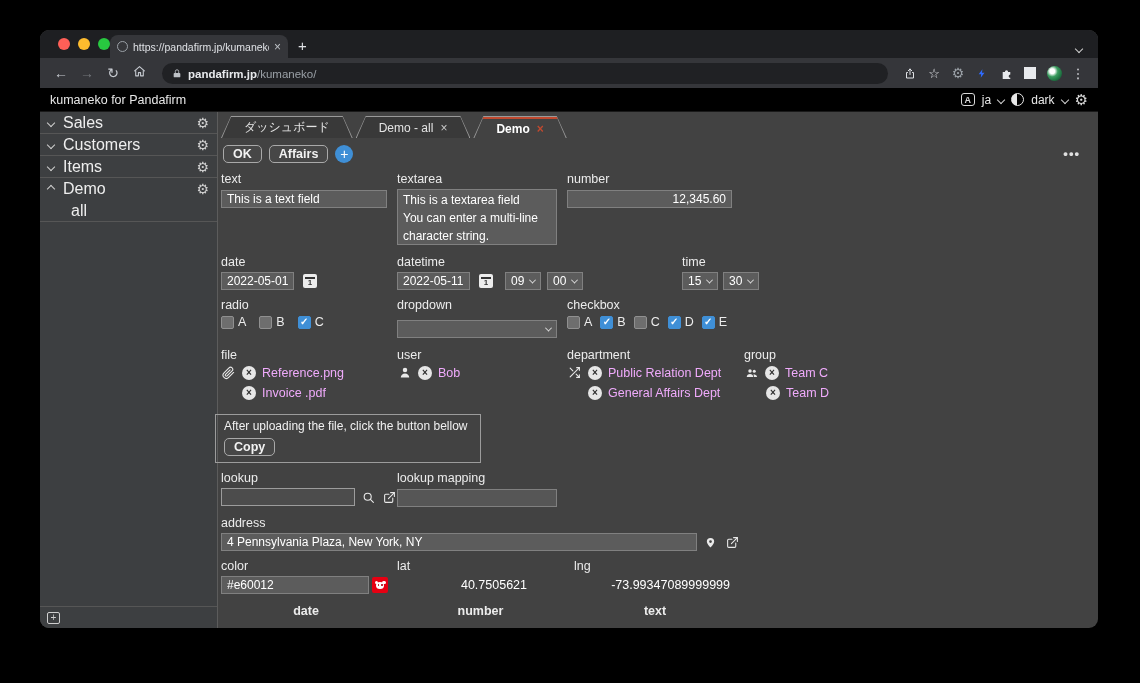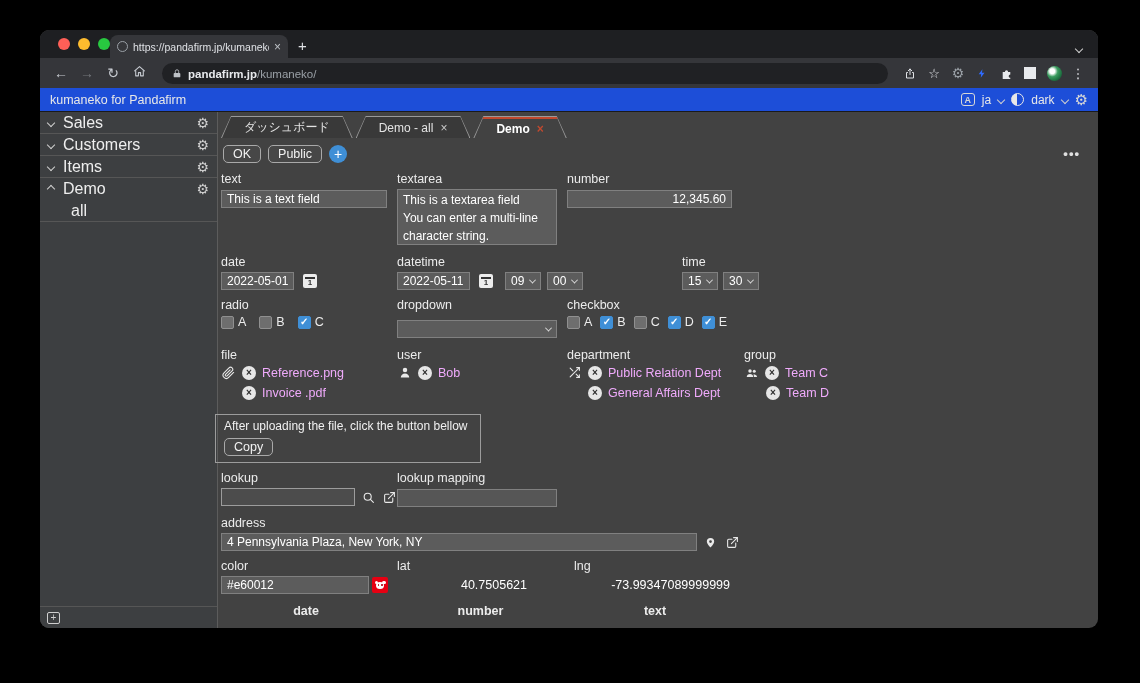--- a/index.html
+++ b/index.html
@@ -30,21 +30,21 @@
   .urlbar { flex:1; height:21px; background:#202124; border-radius:11px; margin:0 8px; display:flex; align-items:center; padding:0 10px; gap:6px; }
   .url-domain { color:#e8eaed; font-size:11.5px; font-weight:bold; }
   .url-path { color:#9aa0a6; font-size:11.5px; }
   .tb-icon { width:20px; height:20px; display:flex; align-items:center; justify-content:center; color:#dfe1e5; font-size:13px; }
   .bolt { color:#2f6bff; font-size:12px; }
   .sq-icon { width:12px; height:12px; border:1.7px solid #e8eaed; background:#e8eaed; }
   .avatar { width:15px; height:15px; border-radius:50%;
     background: radial-gradient(circle at 35% 35%, #fff 18%, #3b9c5f 40%, #1d6e3f 70%, #134d2c 100%); }
 
   
-  .appheader { height:24px; background:#1d4ed8; display:flex; align-items:center; padding:0 10px; flex:0 0 auto; border-bottom:1px solid #1a1a1a; }
+  .appheader { height:24px; background:#000000; display:flex; align-items:center; padding:0 10px; flex:0 0 auto; border-bottom:1px solid #1a1a1a; }
   .app-title { color:#e8e8e8; font-size:12.5px; }
   .ah-right { margin-left:auto; display:flex; align-items:center; gap:7px; }
   .trans-ic { width:14px; height:13px; border:1.4px solid #d7d7d7; border-radius:3px; color:#d7d7d7; font-size:9px; font-weight:bold; display:flex; align-items:center; justify-content:center; }
   .ah-label { color:#e8e8e8; font-size:12px; }
   .contrast { width:13px; height:13px; border-radius:50%; border:1.5px solid #e8e8e8; background:linear-gradient(90deg,#e8e8e8 50%, transparent 50%); }
   .gear { color:#d7d7d7; font-size:15px; line-height:1; }
 
   
   .appbody { flex:1; display:flex; min-height:0; }
   .sidebar { width:178px; background:#3d3f41; border-right:1px solid #5c5c5c; display:flex; flex-direction:column; flex:0 0 auto; }
@@ -62,21 +62,21 @@
   .atabbar { display:flex; align-items:flex-end; height:24px; gap:3px; }
   .atab-wrap { clip-path:polygon(10px 0, calc(100% - 10px) 0, 100% 100%, 0 100%); background:#9a9a9a; padding:1px 1px 0 1px; }
   .atab { clip-path:polygon(9px 0, calc(100% - 9px) 0, 100% 100%, 0 100%); background:#393939; height:21px;
     display:flex; align-items:center; gap:7px; padding:0 22px; font-size:12px; color:#e3e3e3; }
   .atab-wrap.active .atab { background:#424242; border-top:2.5px solid #c0492f; font-weight:bold; color:#fff; }
   .atab-close { font-size:12px; color:#c9c9c9; font-weight:normal; }
   .atab-wrap.active .atab-close { color:#c0492f; font-weight:bold; }
 
   
   .actions { display:flex; align-items:center; gap:7px; margin:7px 0 0 2px; }
-  .btn { background:#474747; border:1px solid #a9a9a9; border-radius:5px; color:#f2f2f2; font-size:12.5px; padding:1px 9px; font-family:inherit; }
+  .btn { background:#474747; border:1px solid #a9a9a9; border-radius:5px; color:#f2f2f2; font-size:12.5px; padding:1px 9px; font-family:inherit;font-weight:bold; }
   .roundbtn { width:18px; height:18px; border-radius:50%; background:#3f8fd6; color:#fff; font-size:14px; display:flex; align-items:center; justify-content:center; line-height:0; border:none; }
   .more { position:absolute; right:18px; top:34px; color:#e0e0e0; font-size:13px; letter-spacing:1px; font-weight:bold; }
 
   
   .form { margin-top:9px; position:relative; width:600px; }
   .frow { display:flex; align-items:flex-start; }
   .col1{width:176px; flex:0 0 auto;} .col2{width:170px; flex:0 0 auto;} .col3{width:177px; flex:0 0 auto;} .col4{flex:0 0 auto;}
   .flabel { color:#ececec; font-size:12.5px; margin-bottom:3px; }
   .inp { background:#5c5c5c; border:1px solid #808080; color:#fff; font-size:12px; height:18px; padding:0 5px; font-family:inherit; }
   .w166{width:166px}.w160{width:160px}.w165{width:165px}.w73{width:73px}.w134{width:134px}.w476{width:476px}.w148{width:148px}
@@ -249,21 +249,21 @@
         <div class="atab-wrap active">
           <div class="atab">
               <span>Demo</span>
             <span class="atab-close">×</span>
             </div>
         </div>
       </div>
 
       <div class="actions">
         <button class="btn">OK</button>
-        <button class="btn">Public</button>
+        <button class="btn">Affairs</button>
         <button class="roundbtn">+</button>
       </div>
       <span class="more">•••</span>
 
       <div class="form">
 
         <div class="frow">
           <div class="col1">
             <div class="flabel">text</div>
             <input class="inp w166" value="This is a text field" style="">

